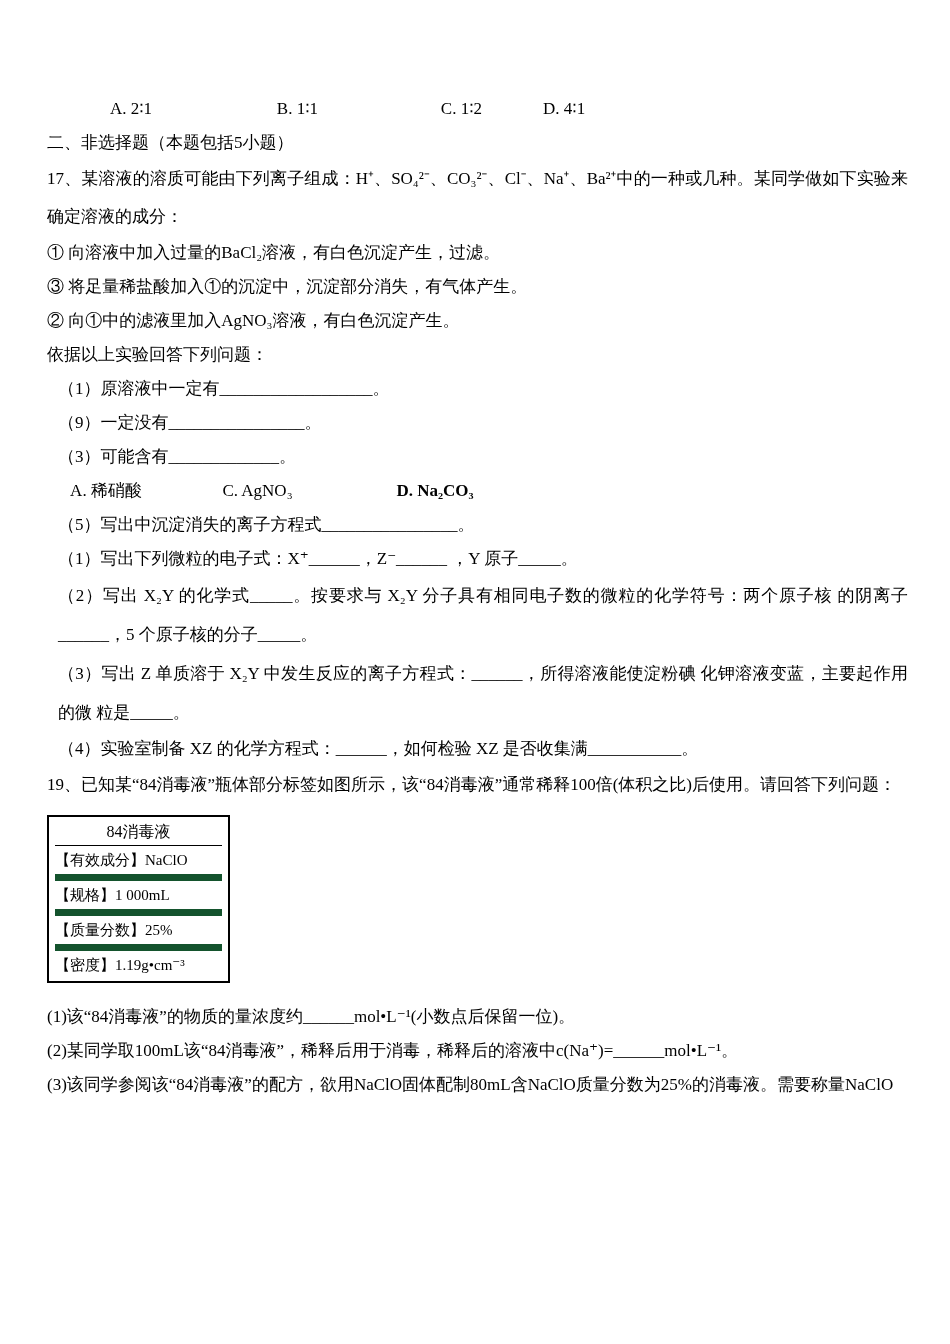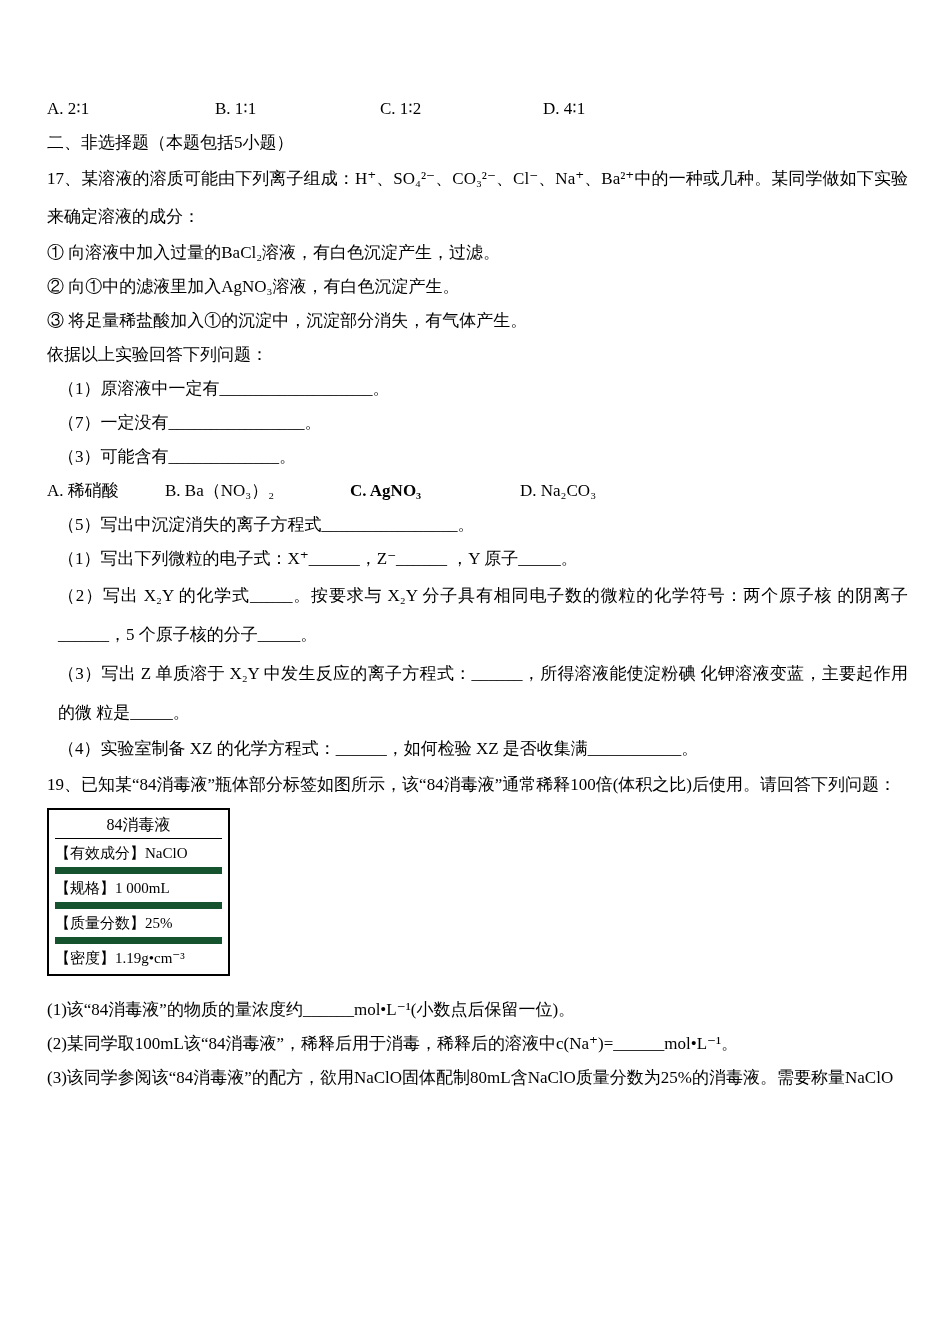--- a/index.html
+++ b/index.html
@@ -17,38 +17,40 @@
     font-size: 17px;
   }
   .line {
     line-height: 34px;
     text-align: justify;
     white-space: normal;
   }
   .para {
     line-height: 39px;
     text-align: justify;
+    font-family: Liberation Serif, serif;
   }
   .intro17 { line-height: 38px; }
   .intro19 { line-height: 37px; }
   .indent { padding-left: 11px; }
   .opts {
     display: flex;
     line-height: 34px;
+    text-align: center;
   }
   .opts-top span:nth-child(1) { width: 168px; }
   .opts-top span:nth-child(2) { width: 165px; }
   .opts-top span:nth-child(3) { width: 163px; }
   .opts-17 span:nth-child(1) { width: 118px; }
   .opts-17 span:nth-child(2) { width: 185px; }
   .opts-17 span:nth-child(3) { width: 170px; font-weight: bold; }
   .label-box {
     width: 183px;
     border: 2px solid #000;
-    margin: 5px 0 0 0;
+    margin: 12px 0 0 0;
     padding: 1px 6px 2px 6px;
     font-size: 15px;
   }
   .label-title {
     text-align: center;
     font-size: 16px;
     line-height: 27px;
     border-bottom: 1px solid #000;
   }
   .label-row {
@@ -68,30 +70,29 @@
     <span>A. 2∶1</span>
     <span>B. 1∶1</span>
     <span>C. 1∶2</span>
     <span>D. 4∶1</span>
   </div>
 
   <div class="line">二、非选择题（本题包括5小题）</div>
 
   <div class="para intro17">17、某溶液的溶质可能由下列离子组成：H⁺、SO₄²⁻、CO₃²⁻、Cl⁻、Na⁺、Ba²⁺中的一种或几种。某同学做如下实验来确定溶液的成分：</div>
   <div class="line">① 向溶液中加入过量的BaCl₂溶液，有白色沉淀产生，过滤。</div>
+  <div class="line">③ 将足量稀盐酸加入①的沉淀中，沉淀部分消失，有气体产生。</div>
   <div class="line">② 向①中的滤液里加入AgNO₃溶液，有白色沉淀产生。</div>
-  <div class="line">③ 将足量稀盐酸加入①的沉淀中，沉淀部分消失，有气体产生。</div>
   <div class="line">依据以上实验回答下列问题：</div>
   <div class="line indent">（1）原溶液中一定有__________________。</div>
-  <div class="line indent">（7）一定没有________________。</div>
+  <div class="line indent">（9）一定没有________________。</div>
   <div class="line indent">（3）可能含有_____________。</div>
 
   <div class="opts opts-17">
     <span>A. 稀硝酸</span>
-    <span>B. Ba（NO₃）₂</span>
     <span>C. AgNO₃</span>
     <span>D. Na₂CO₃</span>
   </div>
 
   <div class="line indent">（5）写出中沉淀消失的离子方程式________________。</div>
 
   <div class="line indent">（1）写出下列微粒的电子式：X⁺______，Z⁻______ ，Y 原子_____。</div>
   <div class="para indent">（2）写出 X₂Y 的化学式_____。按要求与 X₂Y 分子具有相同电子数的微粒的化学符号：两个原子核 的阴离子______，5 个原子核的分子_____。</div>
   <div class="para indent">（3）写出 Z 单质溶于 X₂Y 中发生反应的离子方程式：______，所得溶液能使淀粉碘 化钾溶液变蓝，主要起作用的微 粒是_____。</div>
   <div class="line indent">（4）实验室制备 XZ 的化学方程式：______，如何检验 XZ 是否收集满___________。</div>

